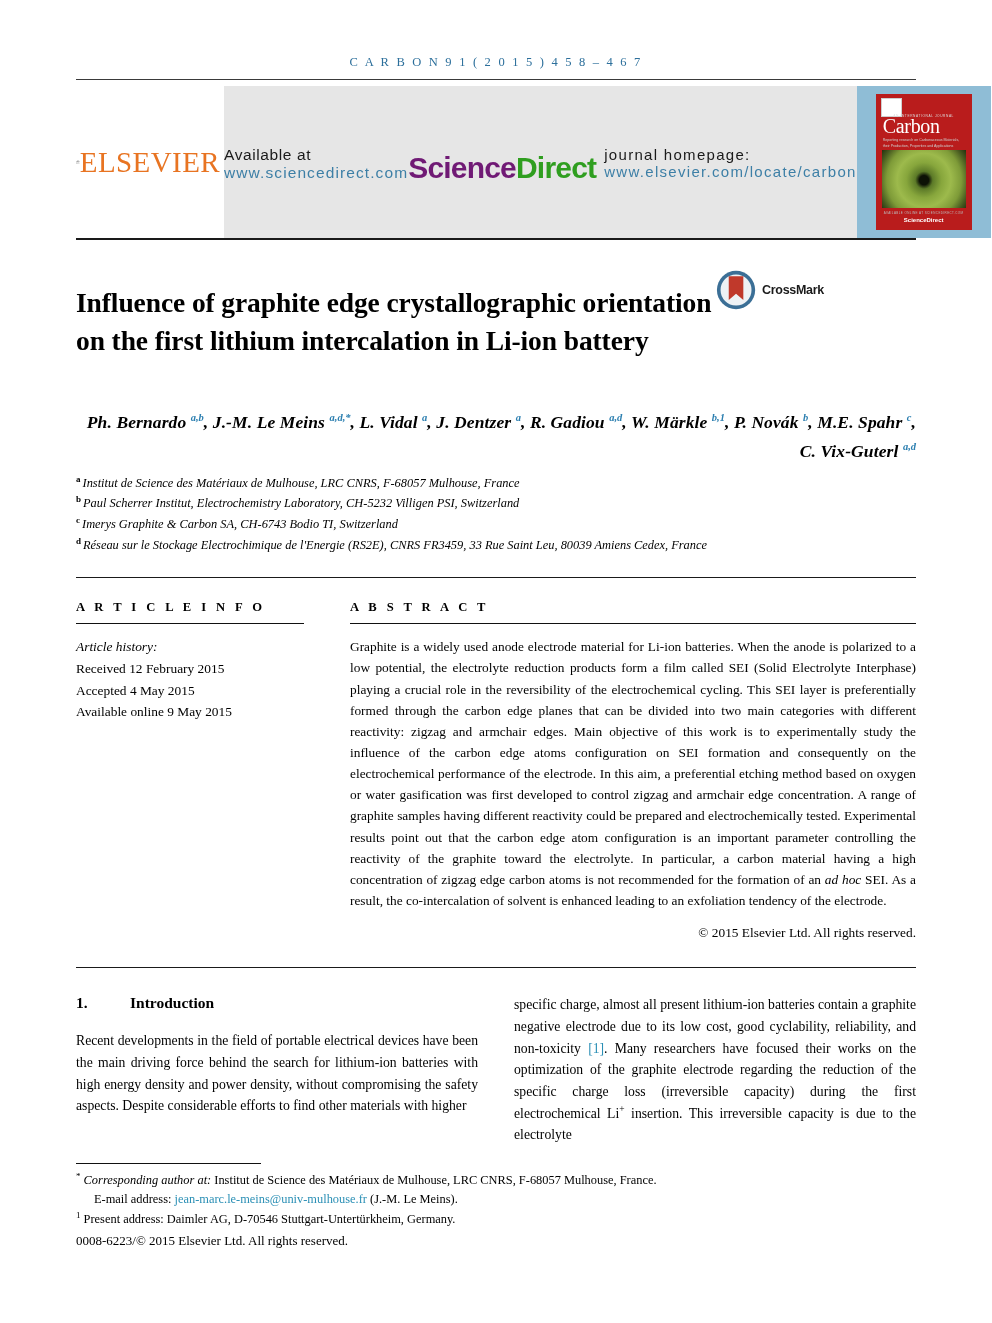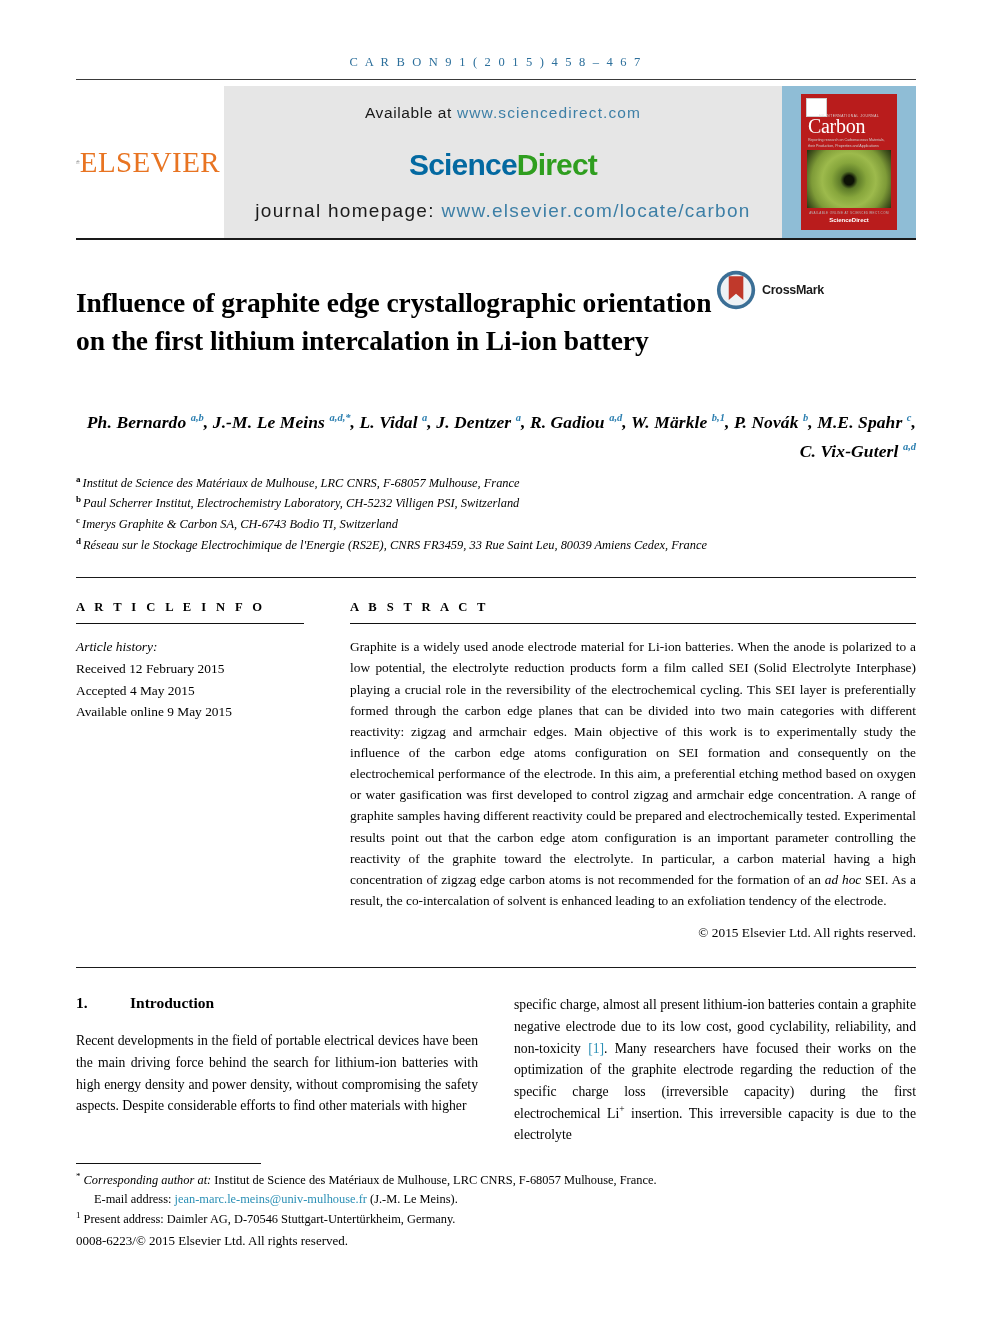--- a/index.html
+++ b/index.html
@@ -66,21 +66,21 @@
     font-size: 29px;
     letter-spacing: 0.4px;
     color: #e87422;
     line-height: 1;
     margin-top: 1px;
   }
   .masthead-center {
     flex: 1 1 auto;
     background: #e6e6e6;
     display: flex;
-    flex-direction: column;
+    flex-direction: row;
     align-items: center;
     justify-content: space-between;
     padding: 18px 0 14px 0;
     box-sizing: border-box;
   }
   .avail-line {
     font-family: "Liberation Sans", sans-serif;
     font-size: 15.5px;
     letter-spacing: 0.6px;
     color: #1a1a1a;
@@ -89,28 +89,29 @@
     color: #3d7fa6;
     letter-spacing: 1.1px;
   }
   .sd-logo {
     font-family: "Liberation Sans", sans-serif;
     font-size: 30px;
     font-weight: bold;
     letter-spacing: -0.8px;
     margin-top: 8px;
   }
-  .sd-logo .sd-a { color: #0369a1; }
+  .sd-logo .sd-a { color: #701a75; }
   .sd-logo .sd-b { color: #2f9e1f; }
   .homepage-line {
     font-family: "Liberation Sans", sans-serif;
-    font-size: 19px;
+    font-size: 15px;
     letter-spacing: 1.3px;
     color: #1a1a1a;
     margin-bottom: 2px;
+    margin-left: 8px;
   }
   .homepage-line .url { color: #3d7fa6; }
   .masthead-right {
     width: 134px;
     flex: 0 0 134px;
     background: #8fbdd6;
     display: flex;
     align-items: center;
     justify-content: center;
     box-sizing: border-box;

